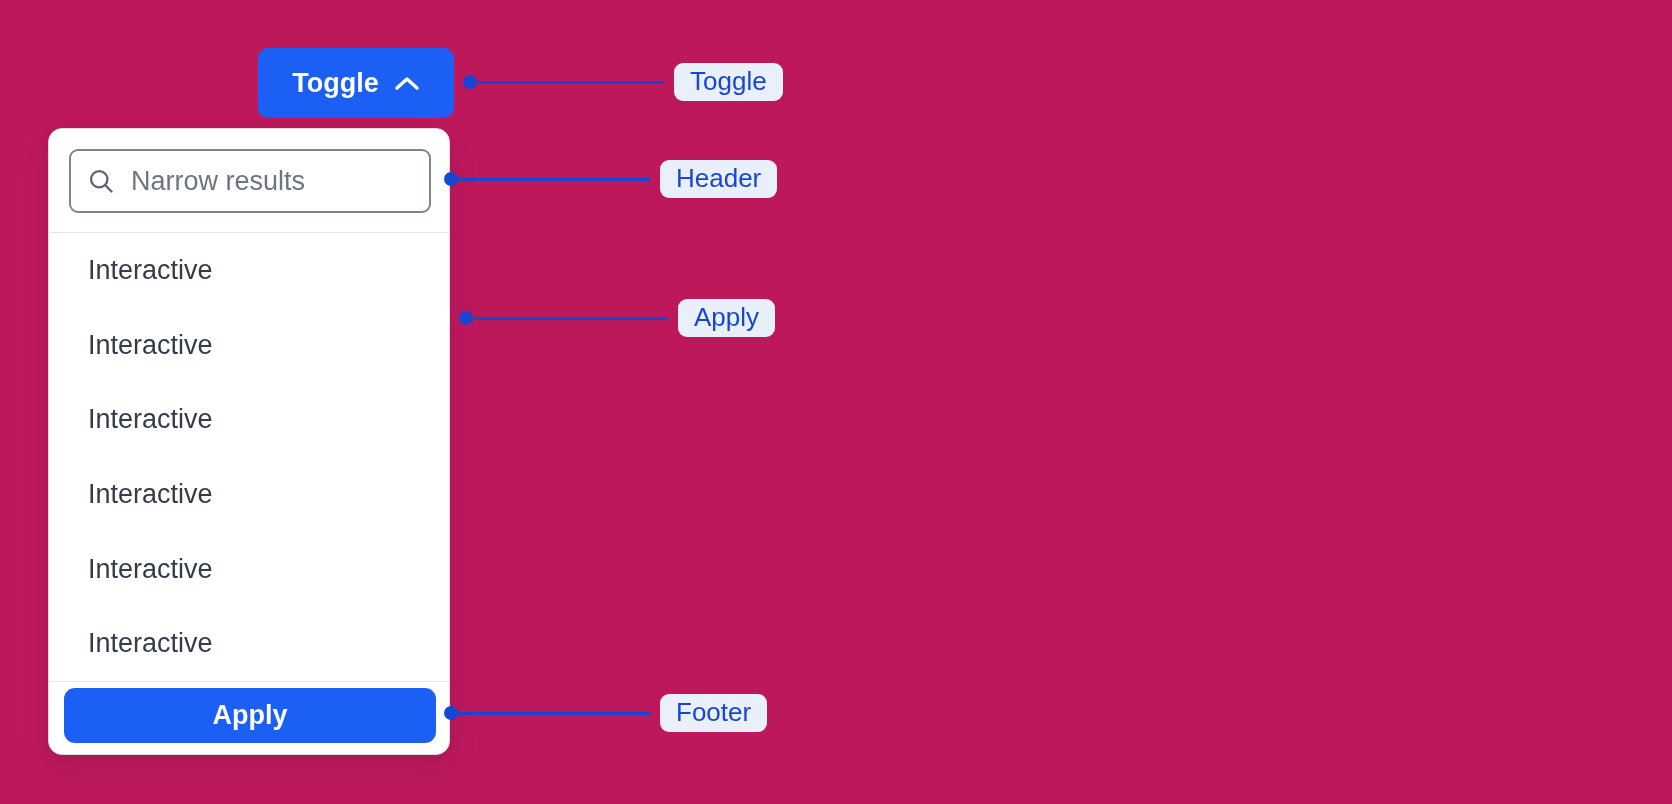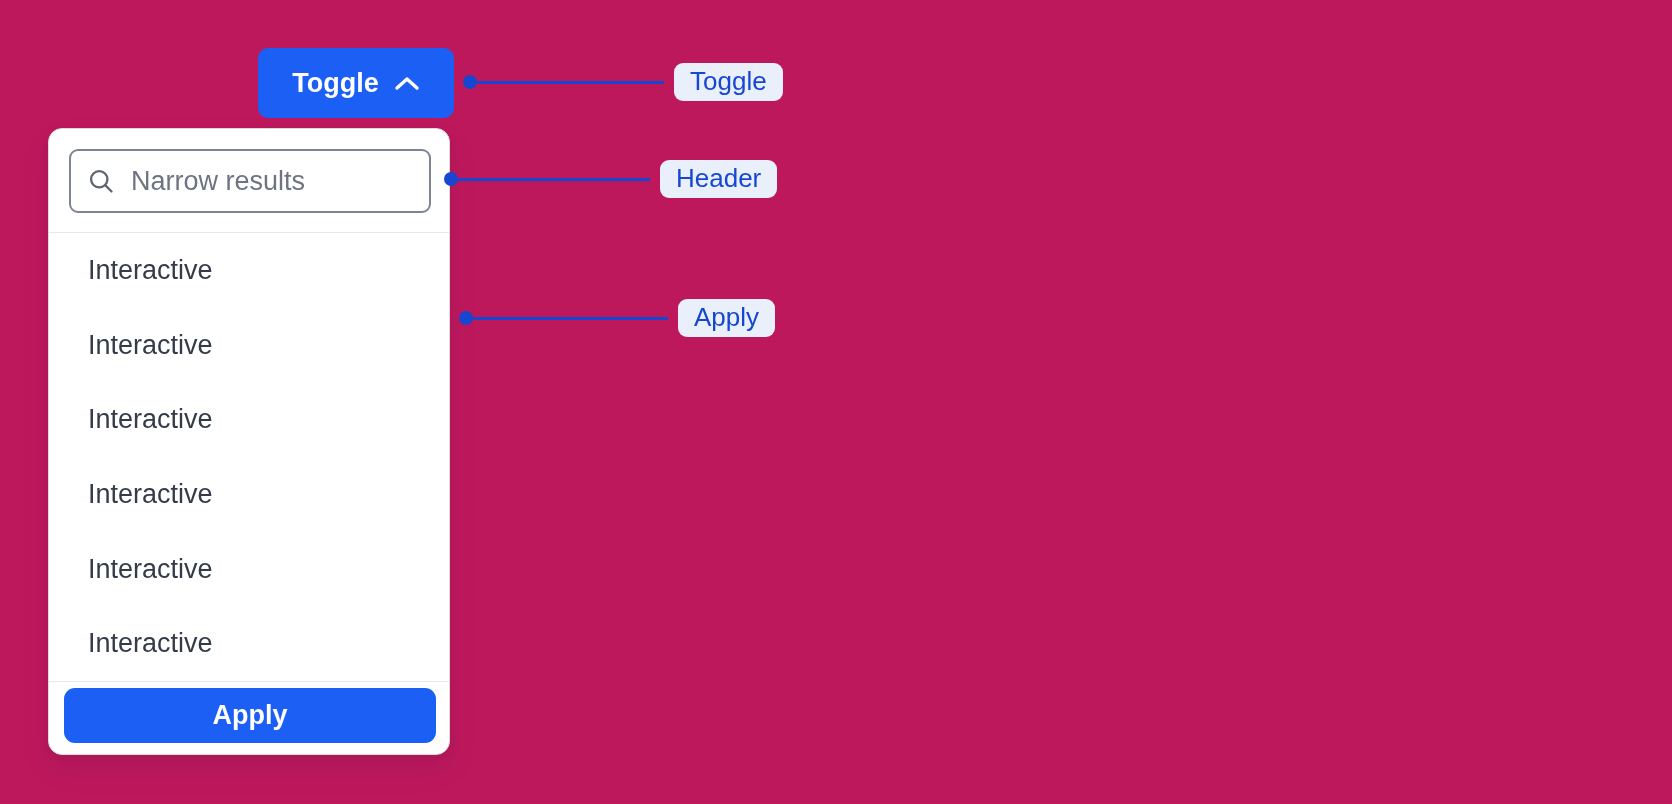--- a/index.html
+++ b/index.html
@@ -152,14 +152,19 @@
     <span class="leader"></span>
     <span class="pill">Header</span>
   </div>
 
   <div class="annotation ann-list">
     <span class="dot"></span>
     <span class="leader"></span>
     <span class="pill">Apply</span>
   </div>
 
+  <div class="annotation ann-footer">
+    <span class="dot"></span>
+    <span class="leader"></span>
+    <span class="pill">Footer</span>
+  </div>
 
 </div>
 
 </body></html>

